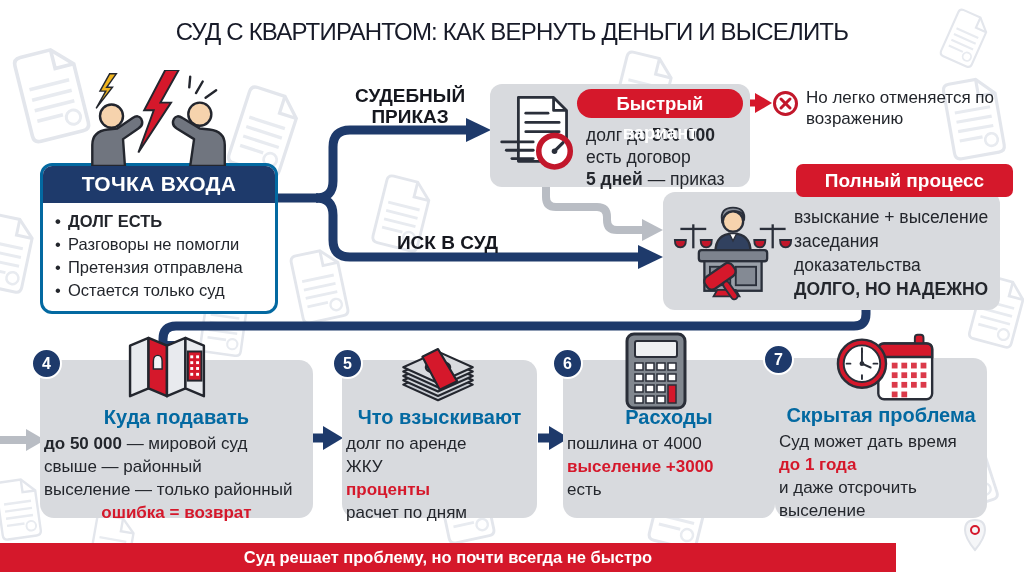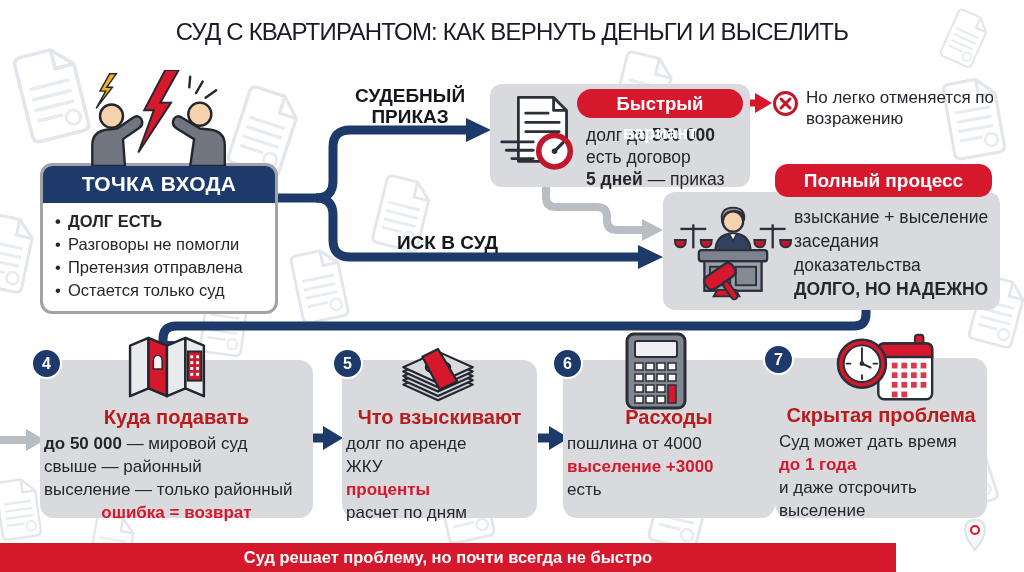--- a/index.html
+++ b/index.html
@@ -8,50 +8,50 @@
   .abs{position:absolute;}
   svg{display:block;}
   
   .title{top:18px;left:0;width:1024px;text-align:center;font-size:24px;font-weight:normal;
          letter-spacing:-0.8px;color:#171a28;z-index:3;}
   
   .bg{top:0;left:0;width:1024px;height:572px;z-index:0;pointer-events:none;}
   
   .wires{top:0;left:0;width:1024px;height:572px;z-index:1;pointer-events:none;}
   
-  .entry{left:40px;top:163px;width:232px;background:#fff;border:3px solid #a3a3a3;
+  .entry{left:40px;top:163px;width:232px;background:#fff;border:3px solid #0369a1;
          border-radius:12px;z-index:2;overflow:hidden;}
   .entry-hd{background:#1e3a6b;color:#fff;font-weight:bold;font-size:21px;text-align:center;
             padding:6px 0 7px;letter-spacing:0.3px;}
   .entry ul{margin:7px 8px 9px 10px;padding:0;list-style:none;font-size:16.5px;line-height:23px;}
   .entry li{padding-left:15px;position:relative;}
   .entry li::before{content:"•";position:absolute;left:2px;}
   .entry li.b{font-weight:bold;}
   
   .route{z-index:2;font-weight:bold;font-size:19px;line-height:21px;color:#15171e;text-align:center;}
   
   .gbox{background:#d8dade;border-radius:12px;z-index:2;}
   .fast{left:490px;top:84px;width:260px;height:103px;}
   .fast-text{left:96px;top:40px;font-size:17.5px;line-height:22px;}
   .pill{background:#d5182b;color:#fff;font-weight:bold;font-size:18.5px;text-align:center;
         border-radius:15px;z-index:3;}
   .fast-pill{left:577px;top:89px;width:166px;height:29px;line-height:29px;}
   .warn{left:806px;top:87px;width:190px;font-size:17px;line-height:21px;z-index:2;}
-  .full-badge{left:775px;top:164px;width:217px;height:33px;line-height:33px;border-radius:13px;
+  .full-badge{left:796px;top:164px;width:217px;height:33px;line-height:33px;border-radius:7px;
               font-size:19px;}
   .full{left:663px;top:192px;width:337px;height:118px;}
   .full-text{left:131px;top:13px;font-size:17.5px;line-height:24px;}
   .bold{font-weight:bold;}
   
   .card{background:#d8dade;border-radius:14px;top:360px;height:158px;z-index:2;}
   .c4{left:40px;width:273px;}
   .c5{left:342px;width:195px;}
   .c6{left:563px;width:212px;}
   .c7{left:775px;top:358px;width:212px;height:160px;}
-  .step-title{font-weight:bold;font-size:20px;text-align:center;margin-top:46px;color:#b91c1c;}
+  .step-title{font-weight:bold;font-size:20px;text-align:center;margin-top:46px;color:#0369a1;}
   .step-body{font-size:17px;line-height:23px;padding:3px 4px 0;}
   .red{color:#d5182b;font-weight:bold;}
   .ctr{text-align:center;}
   .num{width:27px;height:27px;border-radius:50%;background:#1e3a6b;border:2px solid #fff;
        color:#fff;font-weight:bold;font-size:16px;text-align:center;line-height:27px;z-index:4;}
   .icon{z-index:3;}
   
   .footer{left:0;top:543px;width:896px;height:29px;background:#d5182b;color:#fff;
           font-weight:bold;font-size:16.5px;text-align:center;line-height:29px;z-index:4;}
 </style>

